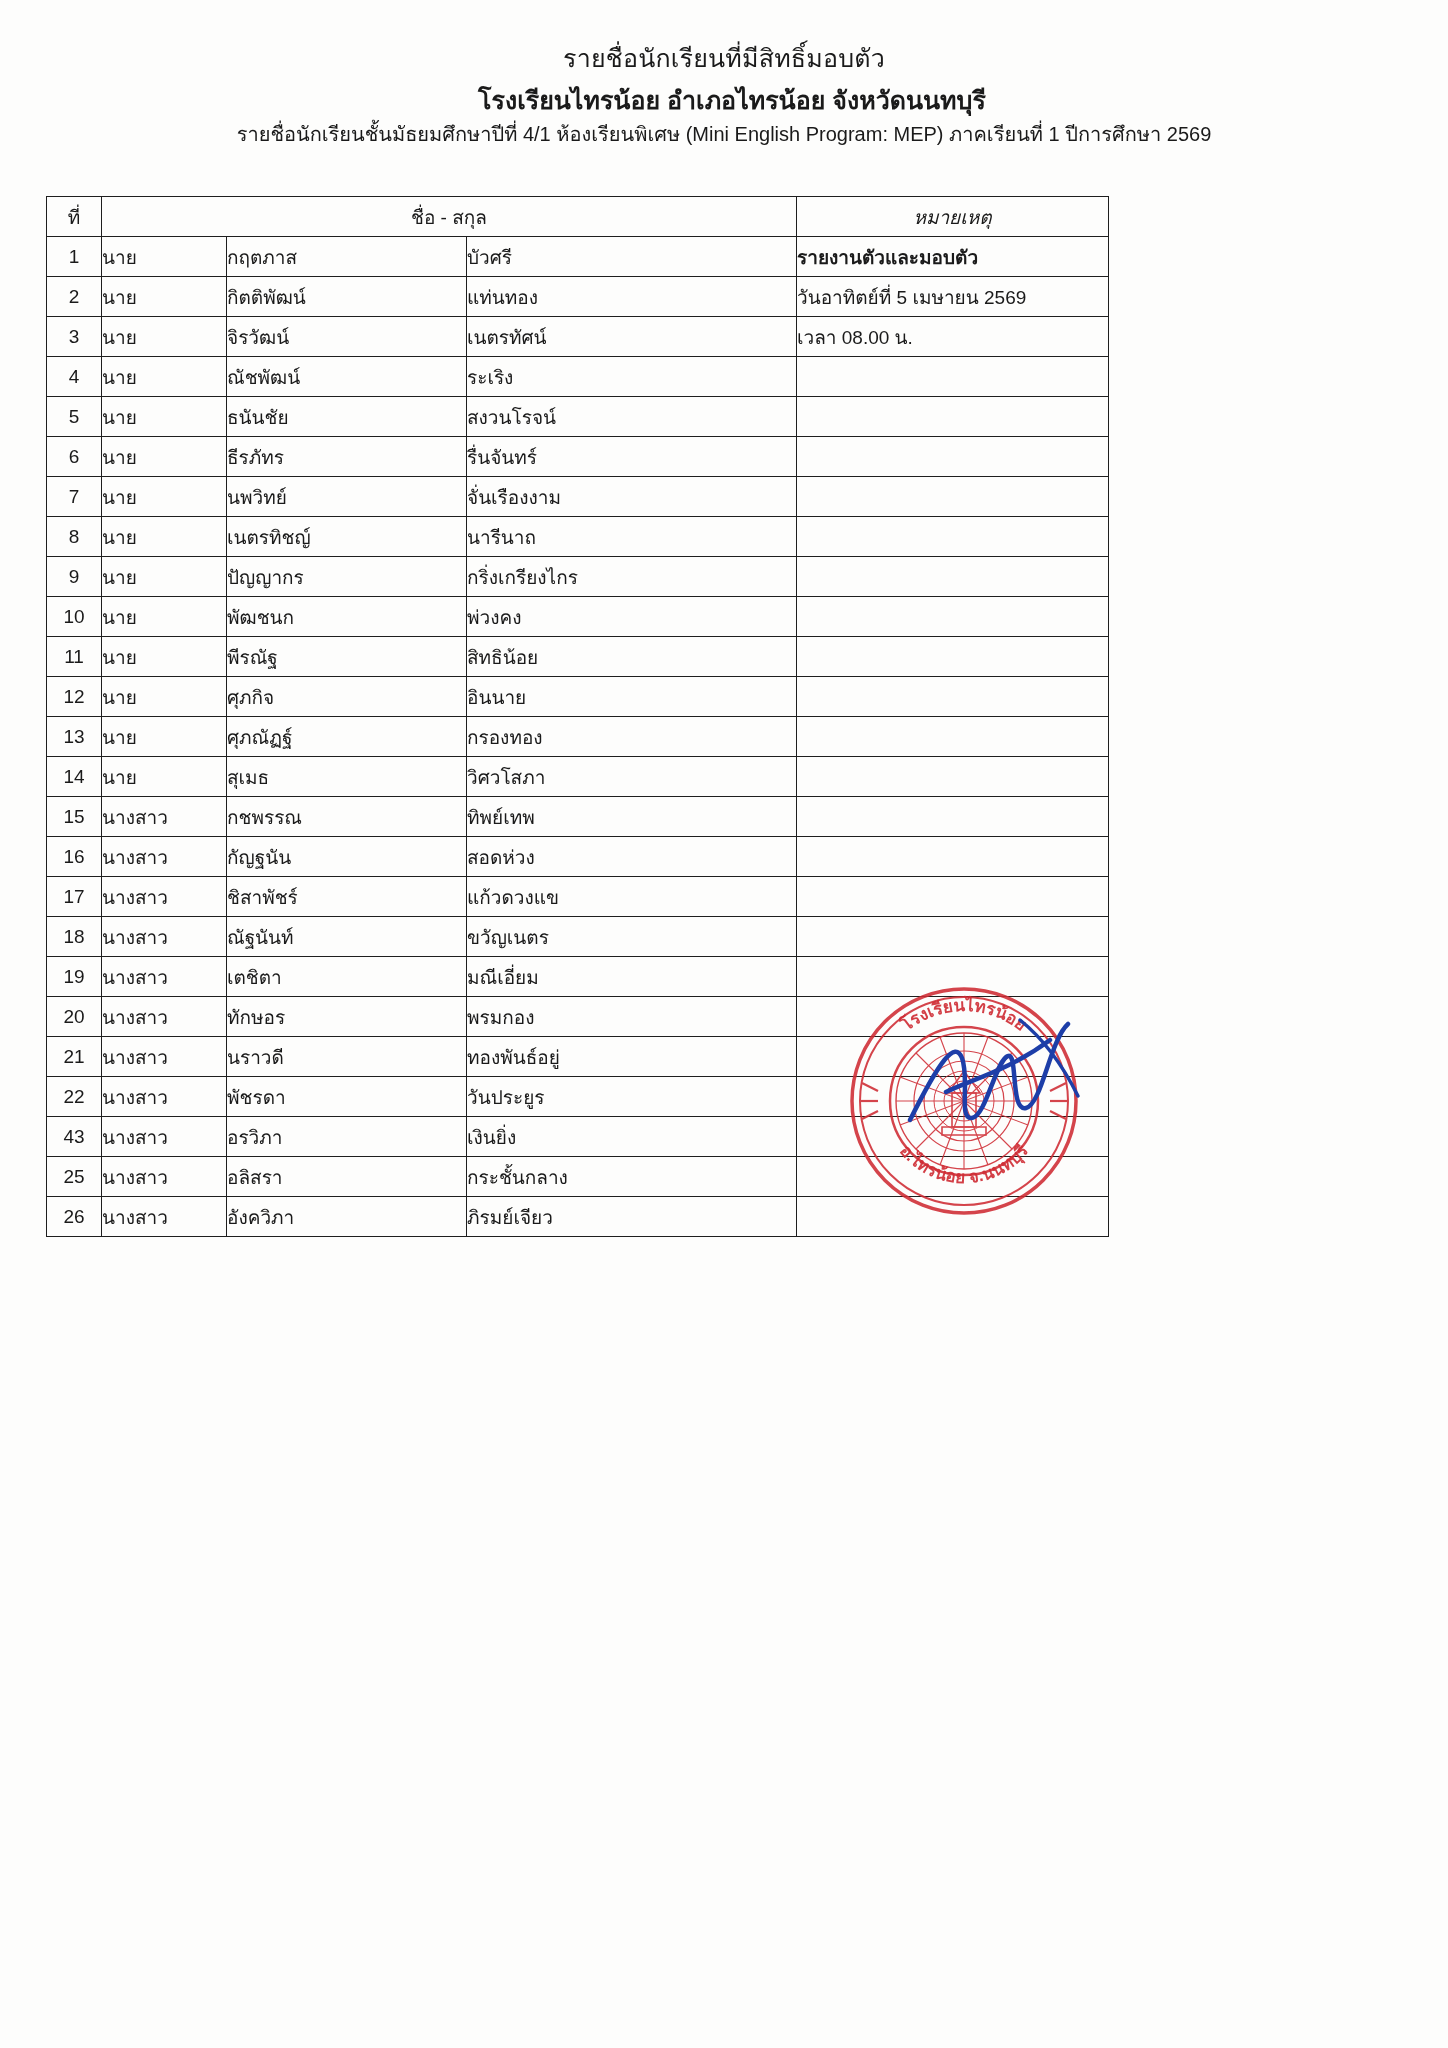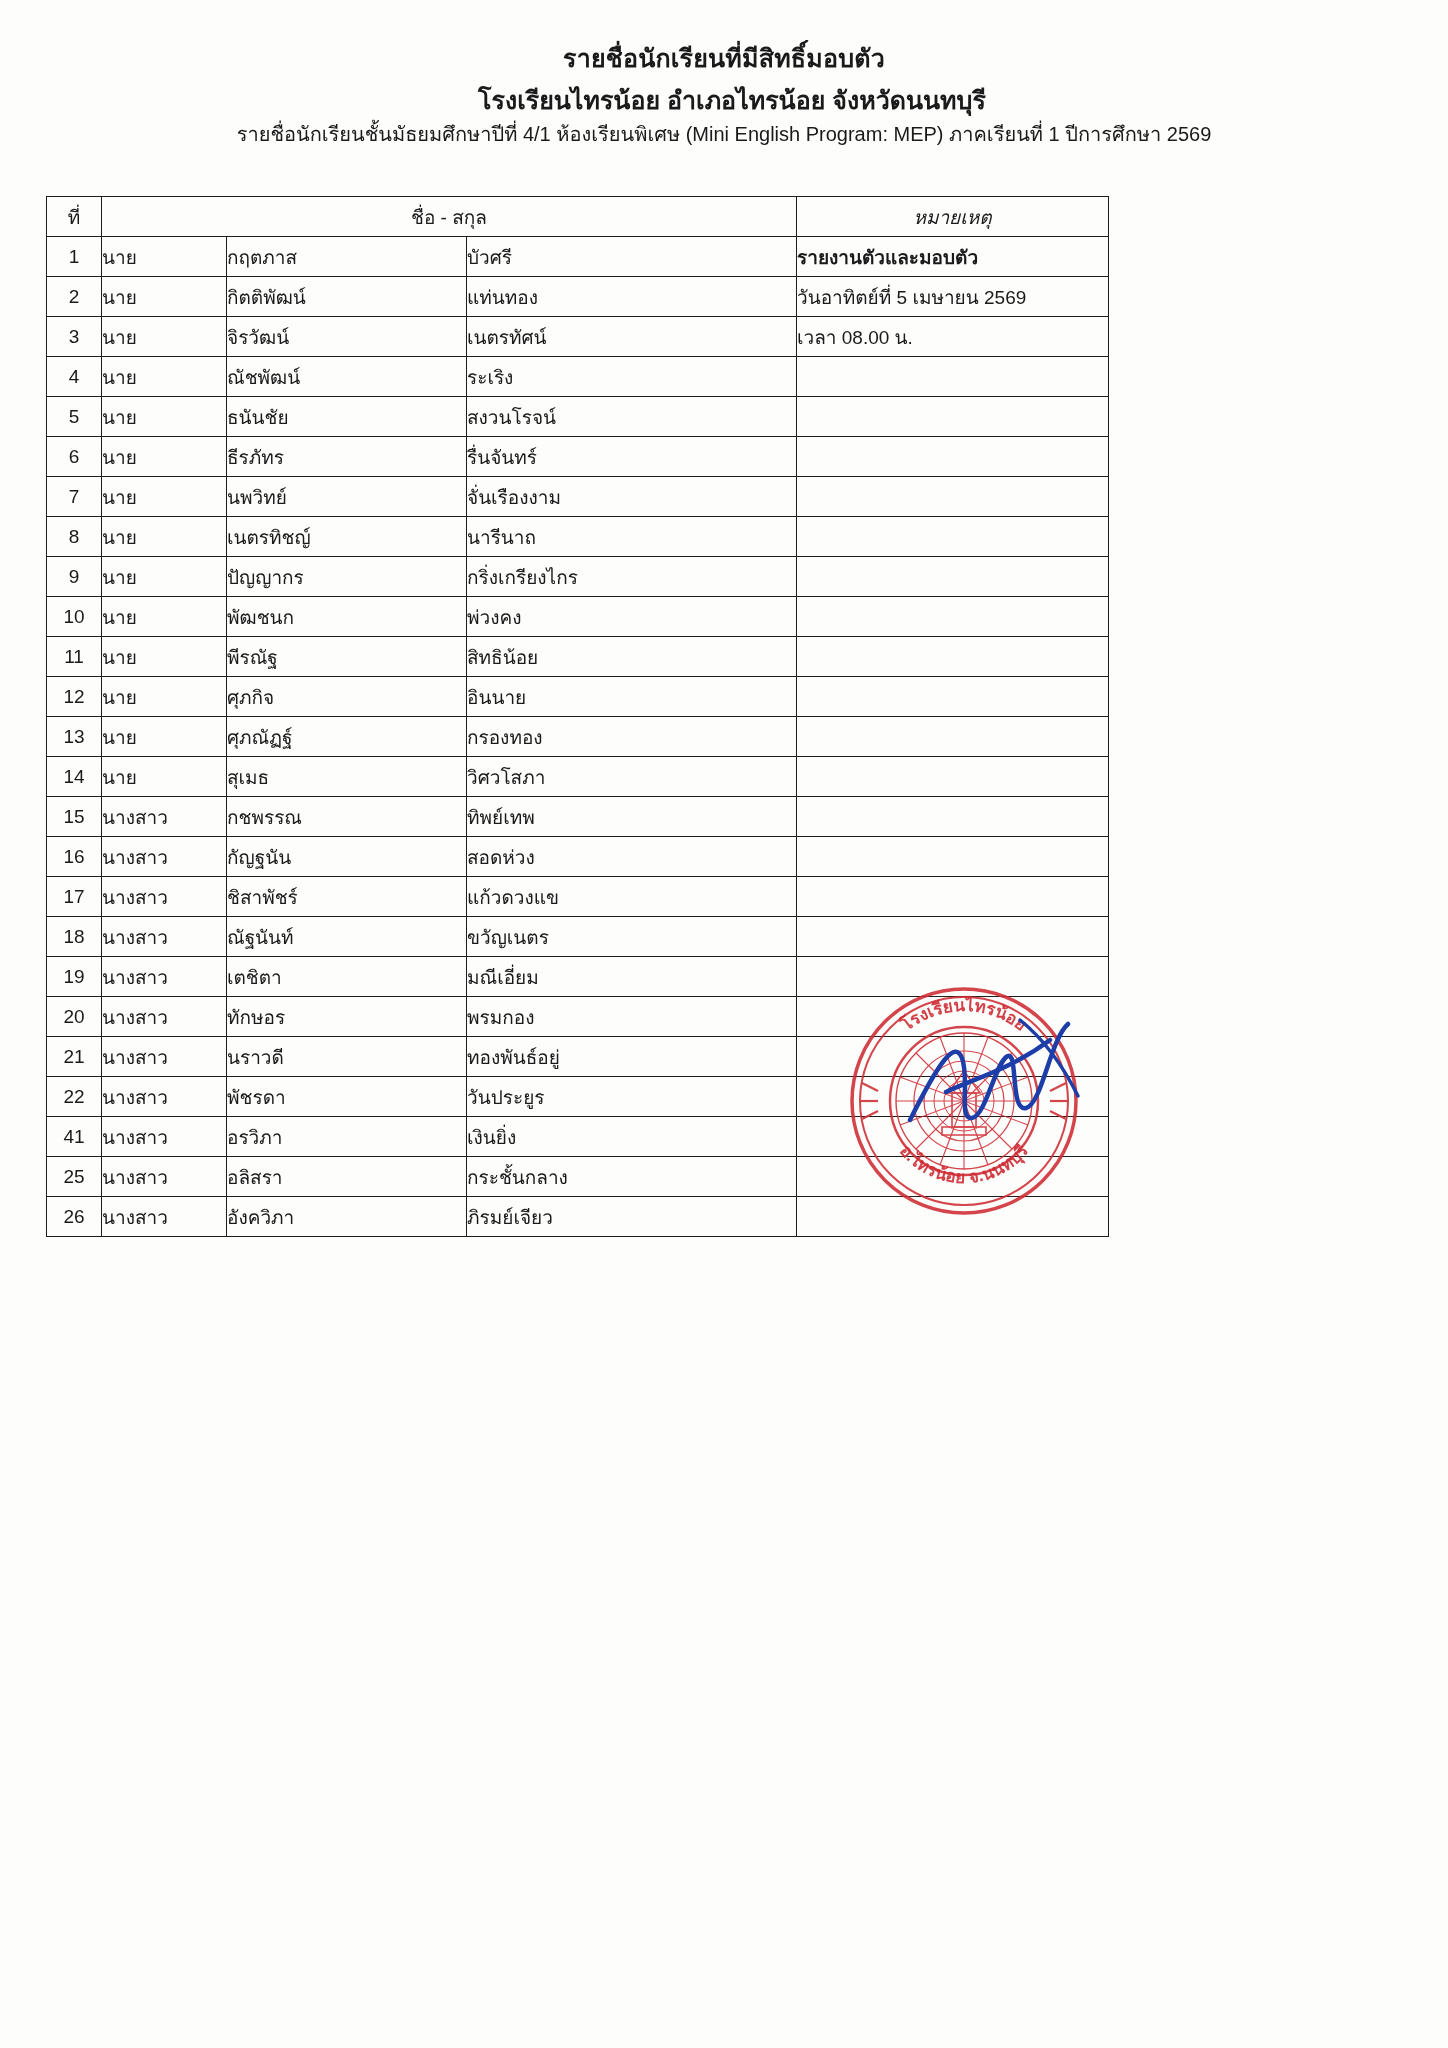--- a/index.html
+++ b/index.html
@@ -27,21 +27,21 @@
     padding-top: 40px;
     text-align: center;
   }
   .doc-header .line {
     display: block;
     line-height: 1.5;
     white-space: nowrap;
   }
   .title-1 {
     font-size: 25px;
-    font-weight: bold;
+    font-weight: normal;
     letter-spacing: .2px;
   }
   .title-2 {
     font-size: 25px;
     font-weight: bold;
     margin-top: 4px;
     padding-left: 16px;
   }
   .title-3 {
     font-size: 20px;
@@ -316,21 +316,21 @@
             <td class="note-cell"></td>
           </tr>
           <tr>
             <td class="no">22</td>
             <td class="title-cell">นางสาว</td>
             <td class="first-cell">พัชรดา</td>
             <td class="last-cell">วันประยูร</td>
             <td class="note-cell"></td>
           </tr>
           <tr>
-            <td class="no">41</td>
+            <td class="no">43</td>
             <td class="title-cell">นางสาว</td>
             <td class="first-cell">อรวิภา</td>
             <td class="last-cell">เงินยิ่ง</td>
             <td class="note-cell"></td>
           </tr>
           <tr>
             <td class="no">25</td>
             <td class="title-cell">นางสาว</td>
             <td class="first-cell">อลิสรา</td>
             <td class="last-cell">กระชั้นกลาง</td>

